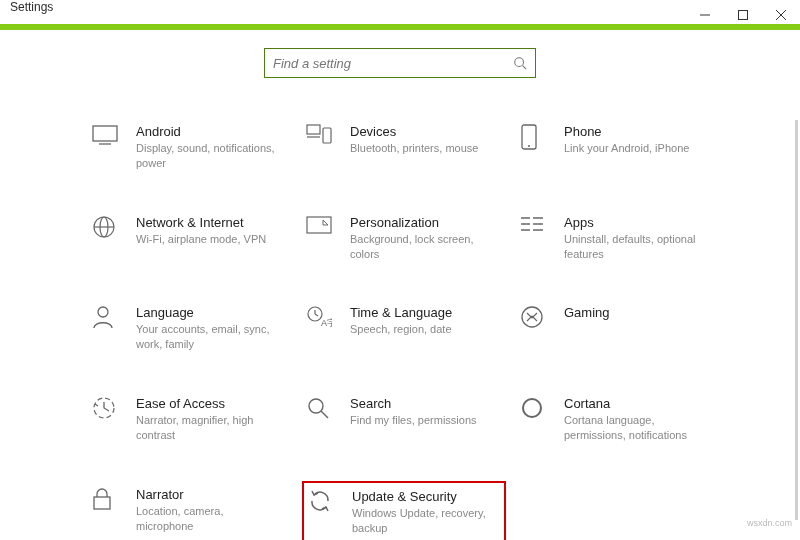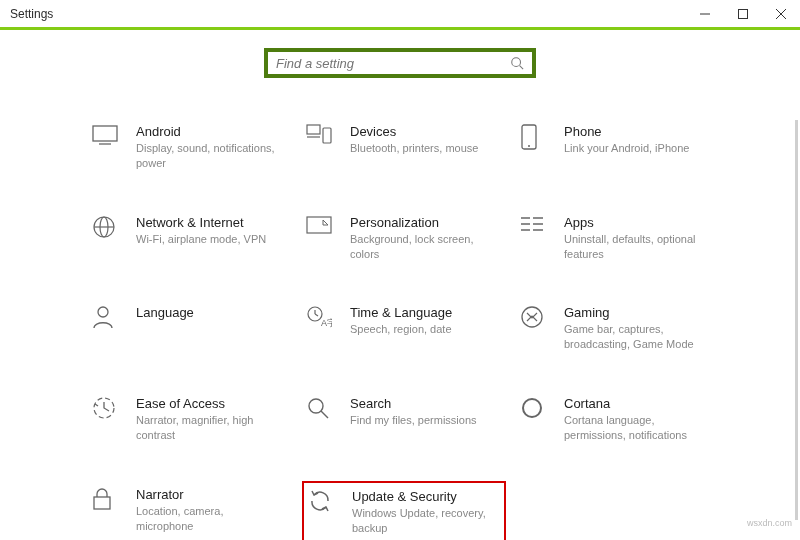--- a/index.html
+++ b/index.html
@@ -7,23 +7,23 @@
     font-family: "Segoe UI", Arial, sans-serif;
     background: #ffffff;
     width: 800px;
     height: 540px;
     overflow: hidden;
     position: relative;
   }
   .titlebar {
     height: 30px;
     display: flex;
-    align-items: center;
+    align-items: flex-start;
     padding-left: 10px;
-    border-bottom: 3px solid #84cc16;
+    border-bottom: 6px solid #84cc16;
   }
   .titlebar-title {
     font-size: 12px;
     color: #2b2b2b;
   }
   .win-controls {
     margin-left: auto;
     display: flex;
   }
   .win-btn {
@@ -35,21 +35,21 @@
     color: #3a3a3a;
   }
   .search-wrap {
     display: flex;
     justify-content: center;
     margin-top: 18px;
   }
   .search-box {
     width: 272px;
     height: 30px;
-    border: 4px solid #4d7c0f;
+    border: 1px solid #4d7c0f;
     display: flex;
     align-items: center;
     padding: 0 8px;
   }
   .search-input {
     border: none;
     outline: none;
     flex: 1;
     font-size: 13px;
     color: #666;
@@ -234,20 +234,21 @@
 
   <div class="category">
     <span class="cat-icon">
       <svg width="22" height="24" viewBox="0 0 22 24">
           <circle cx="11" cy="7" r="5" fill="none" stroke="#666" stroke-width="1.3"></circle>
           <path d="M2 23 C2 16 20 16 20 23" fill="none" stroke="#666" stroke-width="1.3"></path>
         </svg>
     </span>
     <div class="cat-text">
       <div class="cat-title">Language</div>
+      <div class="cat-desc">Your accounts, email, sync, work, family</div>
     </div>
   </div>
 
   <div class="category">
     <span class="cat-icon">
       <svg width="26" height="24" viewBox="0 0 26 24">
           <circle cx="9" cy="9" r="7" fill="none" stroke="#666" stroke-width="1.2"></circle>
           <line x1="9" y1="9" x2="9" y2="5" stroke="#666" stroke-width="1.2"></line>
           <line x1="9" y1="9" x2="12" y2="11" stroke="#666" stroke-width="1.2"></line>
           <text x="15" y="21" font-size="9" fill="#666">A字</text>
@@ -261,21 +262,20 @@
 
   <div class="category">
     <span class="cat-icon">
       <svg width="24" height="24" viewBox="0 0 24 24">
           <circle cx="12" cy="12" r="10" fill="none" stroke="#666" stroke-width="1.3"></circle>
           <path d="M7 8 L12 13 L17 8 M7 16 L12 11 L17 16" fill="none" stroke="#666" stroke-width="1.2"></path>
         </svg>
     </span>
     <div class="cat-text">
       <div class="cat-title">Gaming</div>
-      <div class="cat-desc">Game bar, captures, broadcasting, Game Mode</div>
     </div>
   </div>
 
   <div class="category">
     <span class="cat-icon">
       <svg width="24" height="24" viewBox="0 0 24 24">
           <circle cx="12" cy="12" r="10" fill="none" stroke="#666" stroke-width="1.2" stroke-dasharray="5 3"></circle>
           <path d="M12 6 L12 12 L17 15" fill="none" stroke="#666" stroke-width="1.3"></path>
           <path d="M6 10 L3 8" stroke="#666" stroke-width="1.3"></path>
         </svg>

